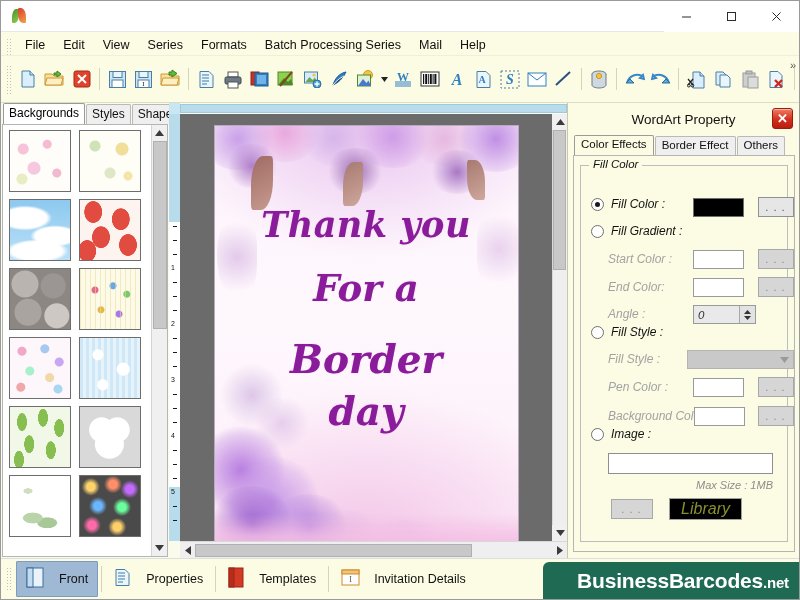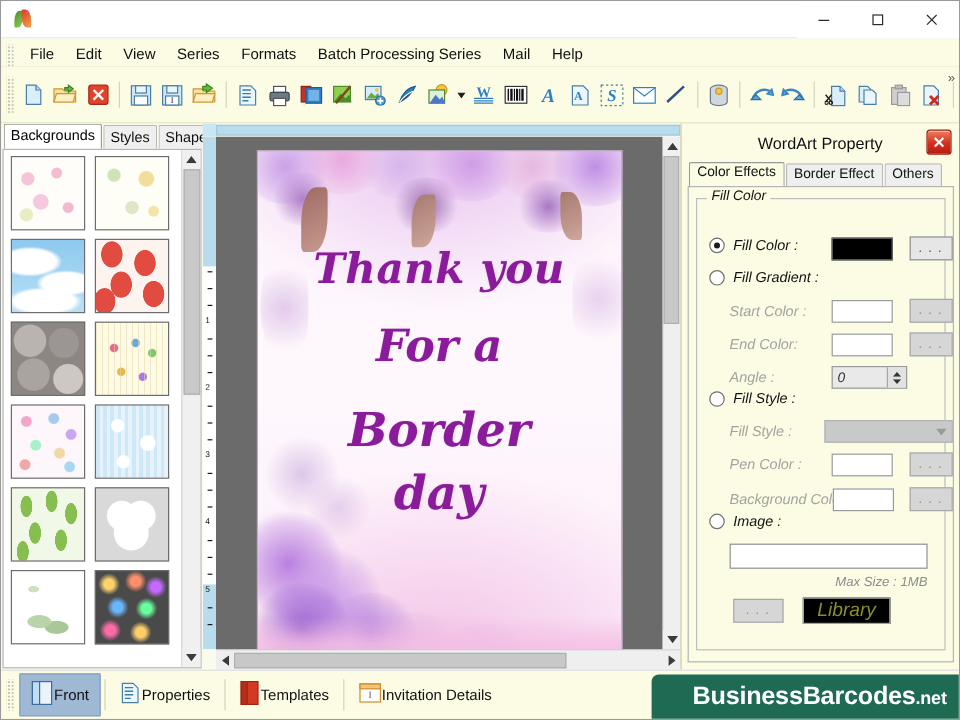--- a/index.html
+++ b/index.html
@@ -378,21 +378,21 @@
     border-top: 1px solid #dededc;
     display: flex; align-items: center;
     position: relative; padding-left: 4px;
   }
   .ft-grip {
     width: 7px; height: 26px; margin-right: 4px;
     background-image: radial-gradient(#c2c2a8 1px, transparent 1px);
     background-size: 3px 3px; background-position: 1px 1px;
   }
   .ftbtn {
-    display: flex; align-items: center; gap: 0;
+    display: flex; align-items: center; gap: 14px;
     padding: 5px 9px; font-size: 12.5px; color: #111;
     white-space: nowrap;
   }
   .ftbtn.active { background: #9fb8d4; border: 1px solid #7e9bbd; border-radius: 1px; }
   .ft-sep { width: 1px; height: 26px; background: #d4d4b8; margin: 0 3px; }
   .brandbar {
     position: absolute; right: 0; top: 3px; bottom: 0;
     width: 256px;
     background: #1f6a53;
     border-radius: 6px 0 0 0;

